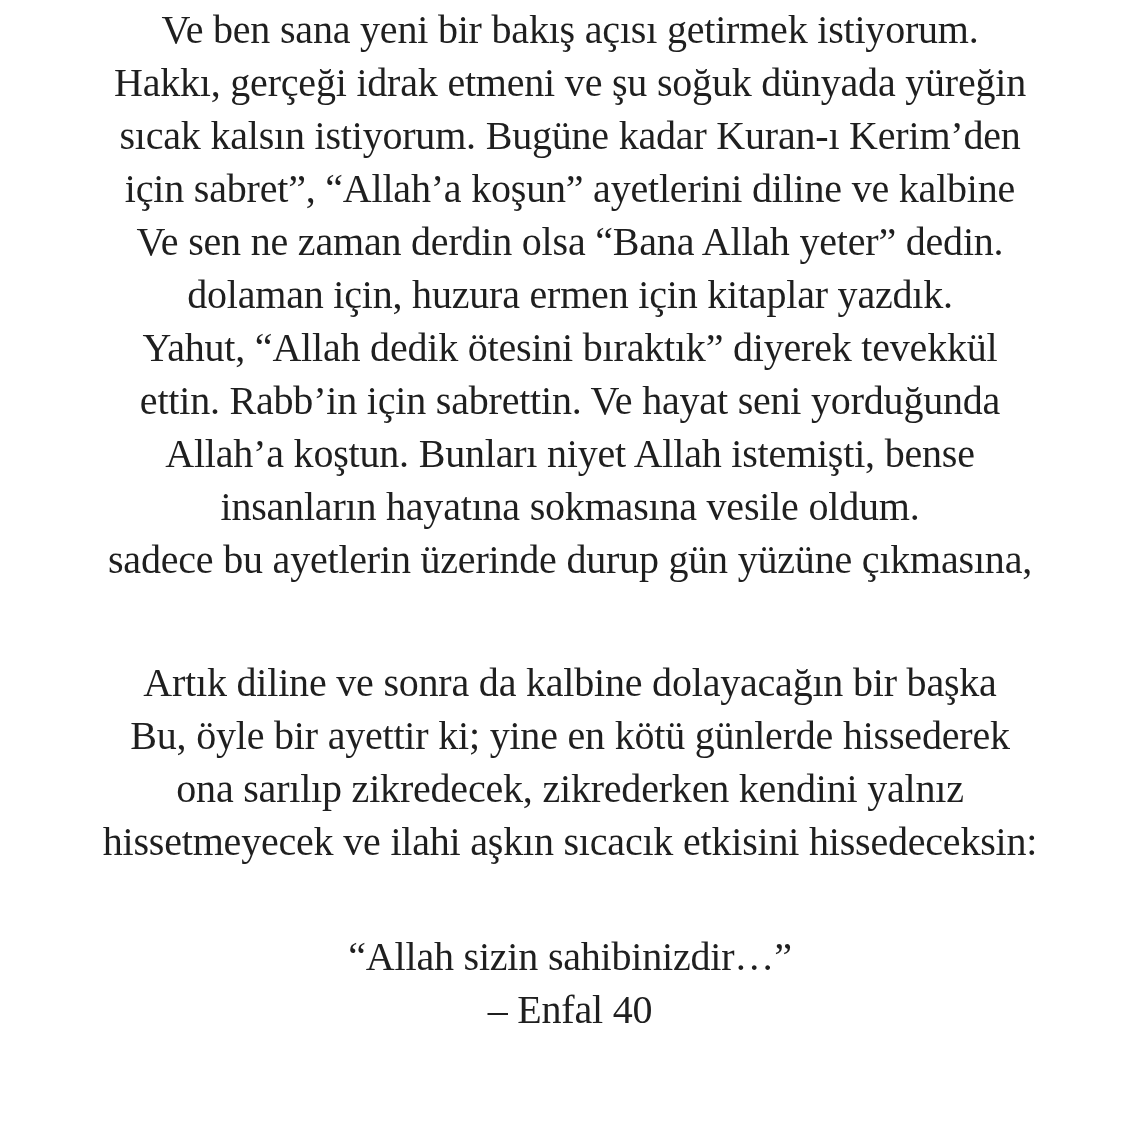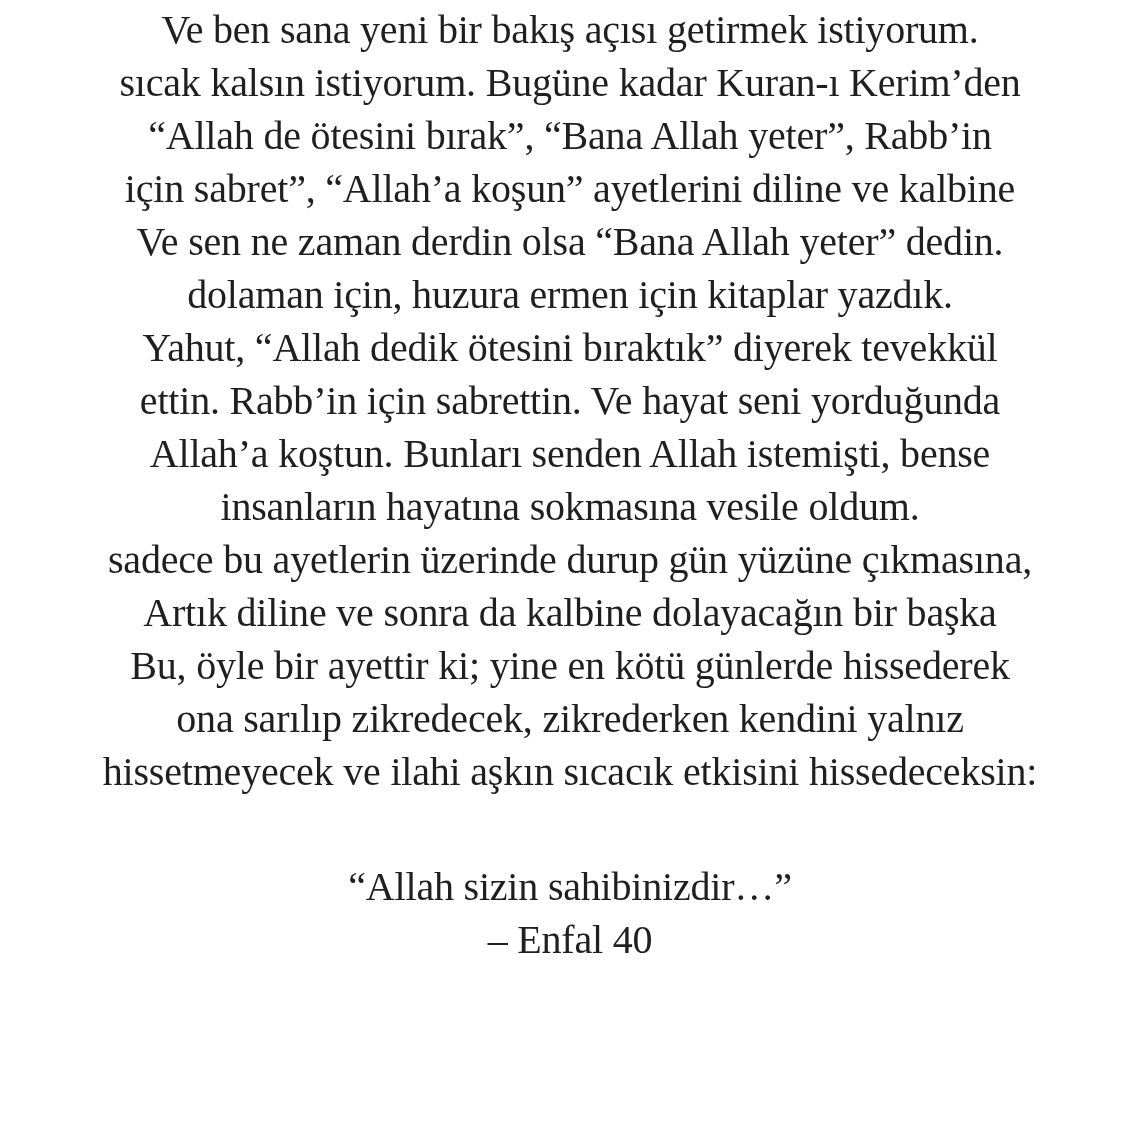--- a/index.html
+++ b/index.html
@@ -20,46 +20,47 @@
     padding-top: 3px;
   }
   .line {
     text-align: center;
     font-size: 40px;
     line-height: 53px;
     white-space: nowrap;
     letter-spacing: -0.2px;
   }
   .para-2 {
+    margin-top: 70px;
   }
   .verse {
     margin-top: 62px;
   }
   .verse .quote-line {
   }
   .attribution-line {
     font-style: normal;
   }
 </style>
 </head>
 <body>
 
 <div class="page">
   <div class="text-block">
 
     <div class="para-1">
       <div class="line">Ve ben sana yeni bir bakış açısı getirmek istiyorum.</div>
+      <div class="line">Hakkı, gerçeği idrak etmeni ve şu soğuk dünyada yüreğin</div>
       <div class="line">sıcak kalsın istiyorum. Bugüne kadar Kuran-ı Kerim’den</div>
-      <div class="line">“Allah de ötesini bırak”, “Bana Allah yeter”, Rabb’in</div>
       <div class="line">için sabret”, “Allah’a koşun” ayetlerini diline ve kalbine</div>
       <div class="line">Ve sen ne zaman derdin olsa “Bana Allah yeter” dedin.</div>
       <div class="line">dolaman için, huzura ermen için kitaplar yazdık.</div>
       <div class="line">Yahut, “Allah dedik ötesini bıraktık” diyerek tevekkül</div>
       <div class="line">ettin. Rabb’in için sabrettin. Ve hayat seni yorduğunda</div>
-      <div class="line">Allah’a koştun. Bunları senden Allah istemişti, bense</div>
+      <div class="line">Allah’a koştun. Bunları niyet Allah istemişti, bense</div>
       <div class="line">insanların hayatına sokmasına vesile oldum.</div>
       <div class="line">sadece bu ayetlerin üzerinde durup gün yüzüne çıkmasına,</div>
     </div>
 
     <div class="para-2">
       <div class="line">Artık diline ve sonra da kalbine dolayacağın bir başka</div>
       <div class="line">Bu, öyle bir ayettir ki; yine en kötü günlerde hissederek</div>
       <div class="line">ona sarılıp zikredecek, zikrederken kendini yalnız</div>
       <div class="line">hissetmeyecek ve ilahi aşkın sıcacık etkisini hissedeceksin:</div>
     </div>

